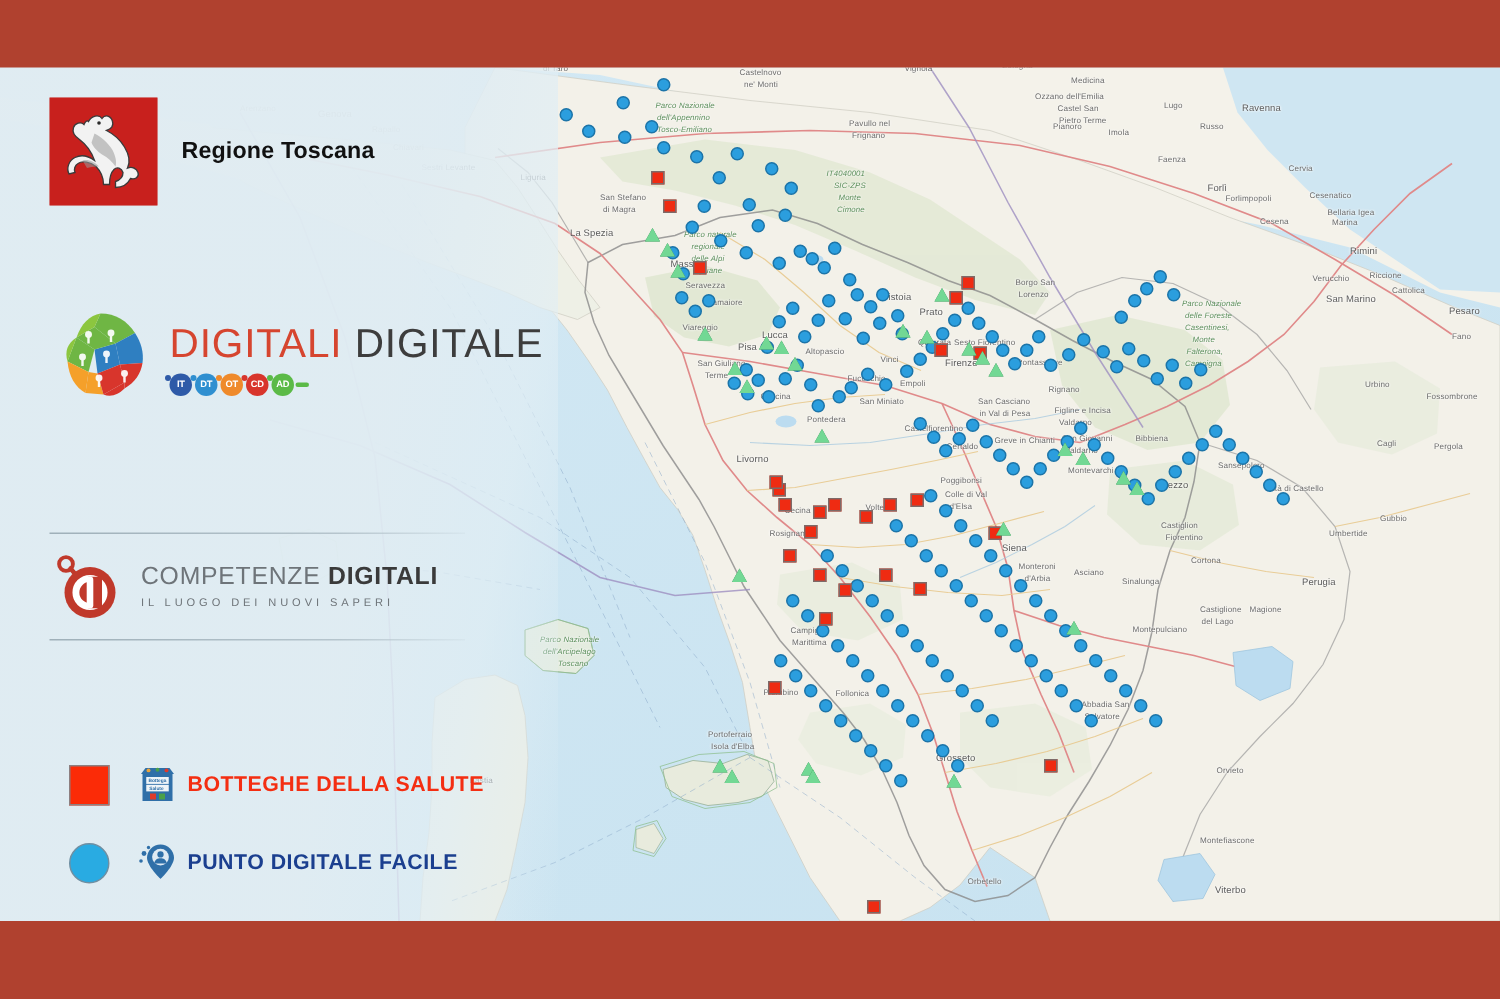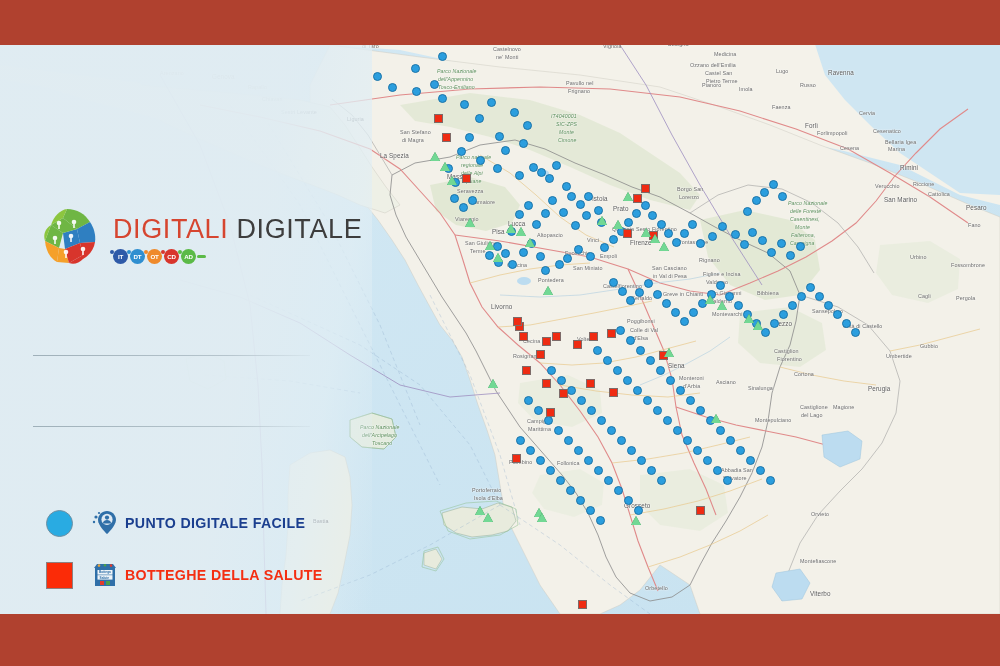--- a/index.html
+++ b/index.html
@@ -591,20 +591,43 @@
         <div class="mk mk-t" style="left: 533.5px; top: 462.5px;"></div>
         <div class="mk mk-t" style="left: 536.5px; top: 467.5px;"></div>
         <div class="mk mk-t" style="left: 487.5px; top: 333.5px;"></div>
         <div class="mk mk-t" style="left: 474.5px; top: 460.5px;"></div>
         <div class="mk mk-t" style="left: 482.5px; top: 467.5px;"></div>
       </div>
   </div>
 
   <div id="panel">
 
+    <div id="rt-block">
+      <div id="rt-logo">
+        <svg width="72" height="72" viewBox="0 0 72 72">
+          <rect width="72" height="72" fill="#c8201d"></rect>
+          <g fill="#f2f2f2" stroke="#3a3a3a" stroke-width=".9">
+            <path d="M26,16 C28,12 33,11 35,14 C37,11 41,12 42,16 C43,19 41,21 38,22
+                     C42,24 47,28 50,33 C53,38 54,43 52,47 C55,46 58,47 59,50
+                     C60,53 57,55 54,54 C52,58 48,60 44,60 L44,56 C47,55 49,53 49,50
+                     C48,47 45,46 43,48 C41,50 40,54 40,58 L36,58 C36,53 34,49 31,46
+                     C27,43 22,42 19,44 C17,45 16,48 17,50 L13,51 C11,47 13,42 17,40
+                     C21,38 26,39 30,42 C28,36 24,31 20,28 C17,26 15,23 16,20
+                     C17,17 21,16 23,18 C24,16 25,15 26,16 Z"></path>
+          </g>
+          <g fill="#9b9b9b" opacity=".55">
+            <path d="M30,24 C34,26 39,30 42,35 C44,39 45,43 44,46 C42,43 39,40 35,38
+                     C32,36 29,33 28,30 Z"></path>
+            <path d="M22,42 C26,41 30,43 33,46 C31,46 28,46 25,47 Z"></path>
+          </g>
+          <circle cx="33" cy="17" r="1.2" fill="#2a2a2a"></circle>
+        </svg>
+      </div>
+      <div id="rt-title">Regione Toscana</div>
+    </div>
 
     <div id="td-block">
       <div id="td-mark">
         <svg width="68" height="68" viewBox="0 0 68 68">
           <g>
             <path d="M34,4 C44,4 52,9 57,17 L44,24 L30,13 Z" fill="#6fb644"></path>
             <path d="M57,17 C61,23 63,30 62,37 L47,38 L44,24 Z" fill="#2f7fc1"></path>
             <path d="M44,24 L47,38 L32,44 L30,28 Z" fill="#2f7fc1"></path>
             <path d="M30,13 L44,24 L30,28 L18,20 Z" fill="#6fb644"></path>
             <path d="M34,4 L30,13 L18,20 C21,11 27,5 34,4 Z" fill="#8cc63f"></path>
@@ -643,47 +666,44 @@
             <div class="badge" style="background: rgb(239, 138, 43);">OT</div>
             <div class="badge" style="background: rgb(216, 53, 44);">CD</div>
             <div class="badge" style="background: rgb(91, 186, 71);">AD</div>
             <div class="badge-tail"></div>
           </div>
       </div>
     </div>
 
     <div class="divider" id="div1"></div>
 
+    <div id="cd-block">
+      <div id="cd-mark">
+        <svg width="48" height="48" viewBox="0 0 48 48">
+          <circle cx="11" cy="9" r="4.6" fill="none" stroke="#c0392b" stroke-width="2.6"></circle>
+          <path d="M14,12 L20,19" stroke="#c0392b" stroke-width="3" stroke-linecap="round"></path>
+          <circle cx="27" cy="28" r="17" fill="#c0392b"></circle>
+          <circle cx="27" cy="28" r="9.4" fill="none" stroke="#fff" stroke-width="4.6"></circle>
+          <rect x="26" y="17.5" width="9" height="21" fill="#c0392b"></rect>
+          <path d="M27,19.5 L27,36.5" stroke="#fff" stroke-width="4.4" stroke-linecap="round"></path>
+        </svg>
+      </div>
+      <div>
+        <div id="cd-title">
+          <span class="c1">COMPETENZE</span>
+          <span class="c2">DIGITALI</span>
+        </div>
+        <div id="cd-sub">IL LUOGO DEI NUOVI SAPERI</div>
+      </div>
+    </div>
 
     <div class="divider" id="div2"></div>
 
 
     <div id="legend">
-        <div class="leg-row">
-          <div class="leg-marker">
-            <div class="m-circle"></div>
-          </div>
-          <div class="leg-icon">
-            <svg width="26" height="28" viewBox="0 0 26 28">
-              <g fill="#2f6fa8">
-                <circle cx="4" cy="8" r="1.6"></circle>
-                <circle cx="2" cy="13" r="1.2"></circle>
-                <circle cx="7" cy="4" r="1.1"></circle>
-                <circle cx="8" cy="13" r="1.3"></circle>
-              </g>
-              <path d="M15,2 C19.9,2 24,6 24,10.9 C24,16.5 15,25 15,25 C15,25 6,16.5 6,10.9 C6,6 10.1,2 15,2 Z" fill="#2f6fa8"></path>
-              <circle cx="15" cy="10.4" r="5.6" fill="#dfeaf3"></circle>
-              <circle cx="15" cy="8.6" r="2.1" fill="#2f6fa8"></circle>
-              <path d="M10.7,14.6 C11.4,11.9 13,11.1 15,11.1 C17,11.1 18.6,11.9 19.3,14.6 Z" fill="#2f6fa8"></path>
-            </svg>
-          </div>
-          <div style="display: flex; align-items: center;">
-            <span class="leg-label" style="color: rgb(27, 63, 143);">PUNTO DIGITALE FACILE</span>
-          </div>
-        </div>
         <div class="leg-row">
           <div class="leg-marker">
             <div class="m-square"></div>
           </div>
           <div class="leg-icon">
             <svg width="28" height="28" viewBox="0 0 28 28">
               <path d="M3,7 L6,3 L22,3 L25,7 Z" fill="#2f6fa8"></path>
               <rect x="4" y="7" width="20" height="18" fill="#2f6fa8"></rect>
               <rect x="6.5" y="9" width="15" height="4.6" fill="#fff" opacity=".92"></rect>
               <rect x="6.5" y="14.2" width="15" height="4.4" fill="#fff" opacity=".92"></rect>
@@ -703,20 +723,42 @@
                 <circle cx="20" cy="4.6" r="1.3"></circle>
               </g>
             </svg>
           </div>
           <div style="display: flex; align-items: center;">
             <span class="leg-label" style="color: rgb(244, 46, 18);">BOTTEGHE DELLA SALUTE</span>
           </div>
         </div>
         <div class="leg-row">
           <div class="leg-marker">
+            <div class="m-circle"></div>
+          </div>
+          <div class="leg-icon">
+            <svg width="26" height="28" viewBox="0 0 26 28">
+              <g fill="#2f6fa8">
+                <circle cx="4" cy="8" r="1.6"></circle>
+                <circle cx="2" cy="13" r="1.2"></circle>
+                <circle cx="7" cy="4" r="1.1"></circle>
+                <circle cx="8" cy="13" r="1.3"></circle>
+              </g>
+              <path d="M15,2 C19.9,2 24,6 24,10.9 C24,16.5 15,25 15,25 C15,25 6,16.5 6,10.9 C6,6 10.1,2 15,2 Z" fill="#2f6fa8"></path>
+              <circle cx="15" cy="10.4" r="5.6" fill="#dfeaf3"></circle>
+              <circle cx="15" cy="8.6" r="2.1" fill="#2f6fa8"></circle>
+              <path d="M10.7,14.6 C11.4,11.9 13,11.1 15,11.1 C17,11.1 18.6,11.9 19.3,14.6 Z" fill="#2f6fa8"></path>
+            </svg>
+          </div>
+          <div style="display: flex; align-items: center;">
+            <span class="leg-label" style="color: rgb(27, 63, 143);">PUNTO DIGITALE FACILE</span>
+          </div>
+        </div>
+        <div class="leg-row">
+          <div class="leg-marker">
             <div class="m-tri"></div>
           </div>
           <div class="leg-icon"></div>
           <div style="display: flex; align-items: center;">
             <span class="leg-label lbl-dm">DM</span>
             <span class="leg-label" style="color: rgb(46, 158, 74);">CENTRO DIGITALMENTIS</span>
           </div>
         </div>
       </div>
   </div>

